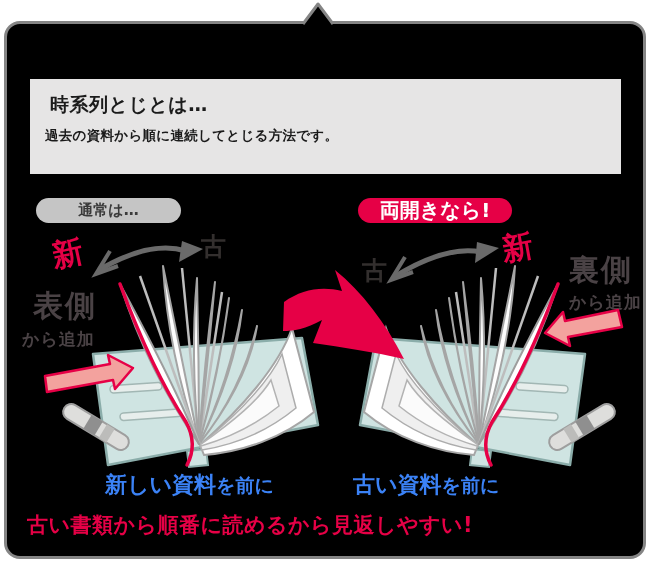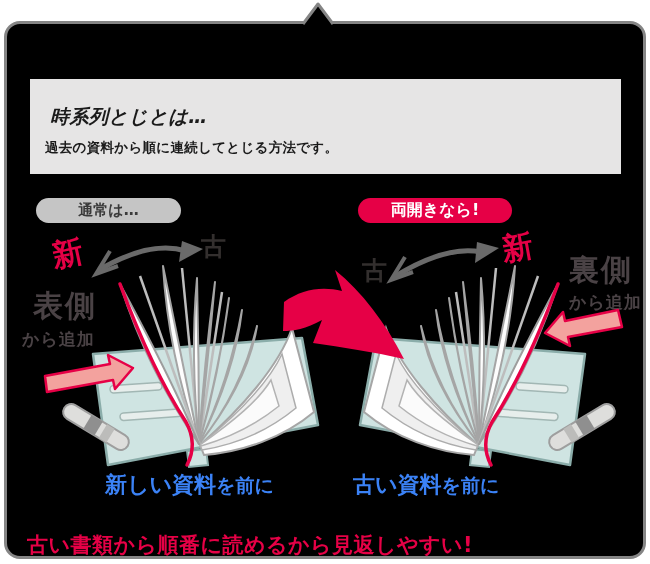--- a/index.html
+++ b/index.html
@@ -6,28 +6,28 @@
   body{font-family:"DejaVu Sans","Liberation Sans",sans-serif;}
   #stage{position:relative;width:650px;height:564px;overflow:hidden;background:#ffffff;}
 
   
   .bubble{position:absolute;left:4px;top:21px;width:636px;height:532px;
           background:#000;border:3px solid #858585;border-radius:16px;z-index:1;}
 
   
   .info-box{position:absolute;left:30px;top:79px;width:591px;height:95px;background:#e6e5e5;
             z-index:3;box-sizing:border-box;padding:13px 16px 0 15px;color:#1b1b1b;}
-  .info-title{font-size:19px;font-weight:800;margin:12px 0 9px 5px;letter-spacing:.5px;font-style:italic;}
+  .info-title{font-size:19px;font-weight:800;margin:0 0 9px 5px;letter-spacing:.5px;}
   .info-line{font-size:13.5px;font-weight:700;margin:0 0 6px 0;letter-spacing:.3px;}
 
   
   .pill{position:absolute;top:198px;height:25px;border-radius:13px;z-index:4;
         display:flex;align-items:center;justify-content:center;font-weight:800;}
   .pill-gray{left:36px;width:145px;background:#c5c5c5;color:#3a3a3a;font-size:15px;}
-  .pill-red{left:358px;width:154px;background:#e60046;color:#ffffff;font-size:16px;}
+  .pill-red{left:358px;width:154px;background:#e60046;color:#ffffff;font-size:20px;}
 
   
   .lbl{position:absolute;z-index:7;font-weight:800;line-height:1;white-space:nowrap;}
   .lbl-new{color:#e60046;font-size:31px;}
   .lbl-old{color:#332f2e;font-size:25px;}
   .lbl-new-left{left:52px;top:238px;transform:rotate(-12deg);}
   .lbl-old-left{left:201px;top:234px;}
   .lbl-old-right{left:362px;top:258px;}
   .lbl-new-right{left:502px;top:232px;transform:rotate(-10deg);}
 
@@ -37,21 +37,21 @@
   .front-main{left:21px;top:291px;margin-left:12px;} .front-sub{left:22px;top:331px;}
   .back-main{left:569px;top:255px;} .back-sub{left:569px;top:294px;}
 
   
   .caption{position:absolute;z-index:7;color:#3b82f6;font-weight:800;white-space:nowrap;line-height:1;font-family:Liberation Serif, serif;}
   .caption .strong{font-size:22px;} .caption .rest{font-size:19px;}
   .caption-left{left:105px;top:474px;} .caption-right{left:353px;top:474px;}
 
   
   .footer-msg{position:absolute;left:27px;top:511px;z-index:7;color:#e60046;
-              font-size:21px;font-weight:800;letter-spacing:.5px;white-space:nowrap;margin-top:20px;}
+              font-size:21px;font-weight:800;letter-spacing:.5px;white-space:nowrap;}
 
   
   .book-svg{position:absolute;width:290px;height:220px;z-index:2;}
   .book-left{left:36px;top:254px;}
   .book-right{left:352px;top:254px;}
   .overlay{position:absolute;left:0;top:0;width:650px;height:564px;z-index:10;pointer-events:none;}
 </style>
 </head>
 <body>
 

